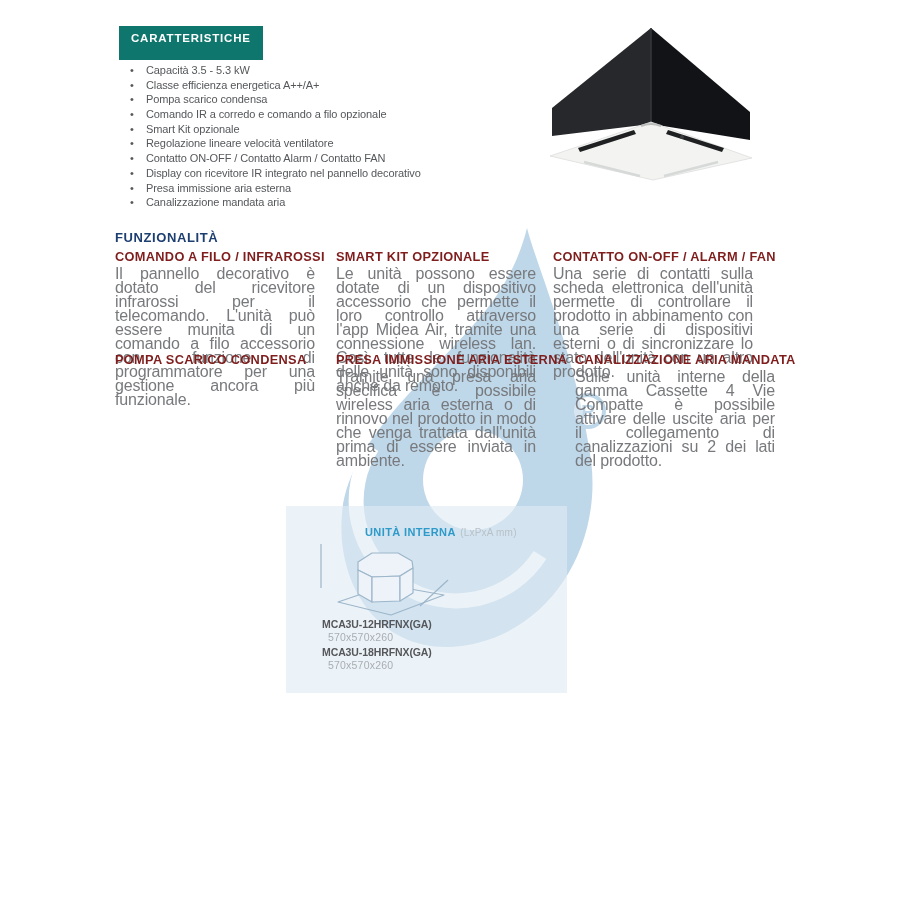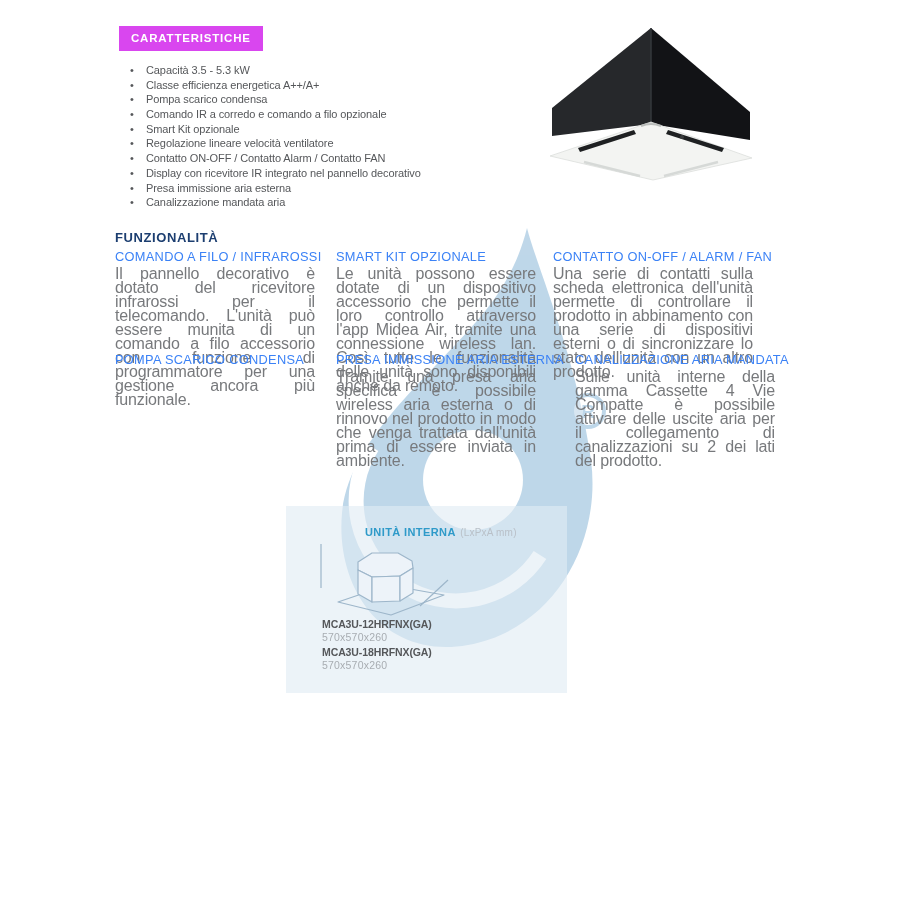--- a/index.html
+++ b/index.html
@@ -2,42 +2,42 @@
 <html lang="it"><head>
 <meta charset="utf-8">
 <style>
   html,body{margin:0;padding:0;background:#ffffff;}
   .page{
     position:relative;width:900px;height:900px;background:#ffffff;overflow:hidden;
     font-family:"Liberation Sans",sans-serif;
   }
   
   .badge{
-    position:absolute;left:119px;top:26px;height:25px;line-height:25px;
-    background:#d946ef;color:#ffffff;font-size:11.5px;font-weight:bold;
+    position:absolute;left:119px;top:26px;height:34px;line-height:25px;
+    background:#0f766e;color:#ffffff;font-size:11.5px;font-weight:bold;
     letter-spacing:.8px;padding:0 12px;
   }
   
   .bullets{position:absolute;left:130px;top:63px;width:440px;list-style:none;margin:0;padding:0;}
   .bullets li{
     display:flex;align-items:flex-start;height:14.7px;line-height:14.7px;
     font-size:11px;color:#55575a;letter-spacing:-.1px;
   }
   .bullets li .dot{width:16px;color:#55575a;font-size:11px;flex:0 0 16px;}
   
   .product{position:absolute;left:546px;top:24px;width:210px;height:160px;}
   
   .section-title{
     position:absolute;left:115px;top:230px;font-size:13px;font-weight:bold;
     color:#1c3e70;letter-spacing:.6px;
   }
   
   .feature{position:absolute;width:200px;z-index:3;}
   .feature h3{
-    margin:0 0 3px 0;font-size:12.8px;font-weight:400;color:#3b82f6;
+    margin:0 0 3px 0;font-size:12.8px;font-weight:700;color:#7f1d1d;
     letter-spacing:.3px;white-space:nowrap;
   }
   .feature p{
     margin:0;font-size:16px;line-height:14px;color:#77797c;
     text-align:justify;letter-spacing:-.15px;
   }
   .f1{left:115px;top:249px;} .f2{left:336px;top:249px;} .f3{left:553px;top:249px;}
   .f4{left:115px;top:352px;} .f5{left:336px;top:352px;} .f6{left:575px;top:352px;}
   
   .watermark{position:absolute;left:300px;top:215px;width:345px;height:460px;z-index:1;}
@@ -45,21 +45,21 @@
   .panel{
     position:absolute;left:286px;top:506px;width:281px;height:187px;
     background:rgba(224,235,244,0.62);z-index:2;
   }
   .panel-title{position:absolute;left:322px;top:522px;z-index:3;white-space:nowrap;}
   .panel-title .t{font-size:11px;font-weight:bold;color:#2e9ac9;letter-spacing:.4px;padding-left:43px;}
   .panel-title .s{font-size:10px;color:#b9c0c8;letter-spacing:.2px;}
   .cube{position:absolute;left:316px;top:542px;width:138px;height:80px;z-index:3;}
   .model{position:absolute;left:322px;z-index:3;white-space:nowrap;}
   .model .name{font-size:10.5px;font-weight:bold;color:#55575a;letter-spacing:-.1px;display:block;text-align:right;}
-  .model .dims{font-size:10.5px;color:#a8adb2;letter-spacing:.2px;display:block;margin-top:1px;}
+  .model .dims{font-size:10.5px;color:#a8adb2;letter-spacing:.2px;display:block;margin-top:1px;margin-left:6px;}
   .m1{top:618px;} .m2{top:646px;}
 </style>
 </head>
 <body>
 
 <div class="page">
 
   <svg class="watermark" viewBox="0 0 345 460" aria-hidden="true">
     <g opacity="0.5">
       <path fill="#7fb0d4" d="M 227,13

